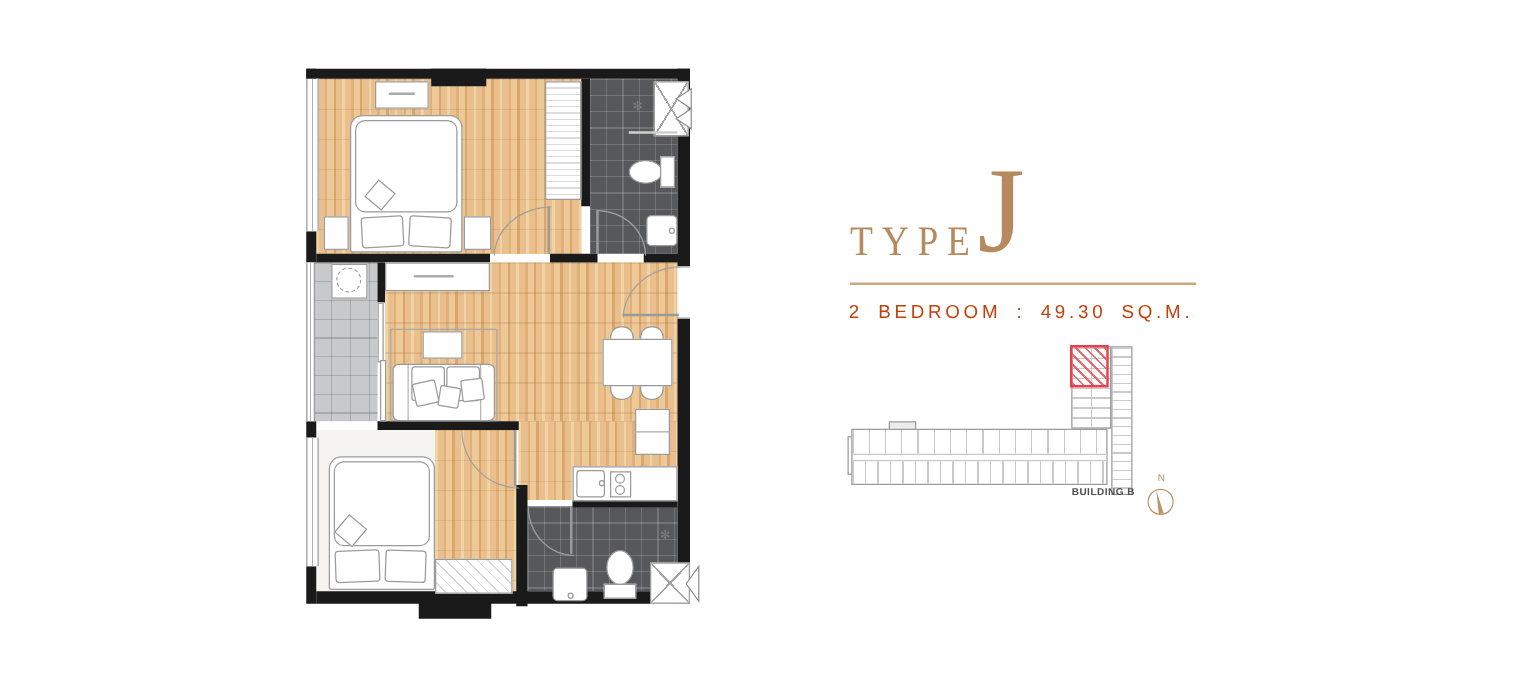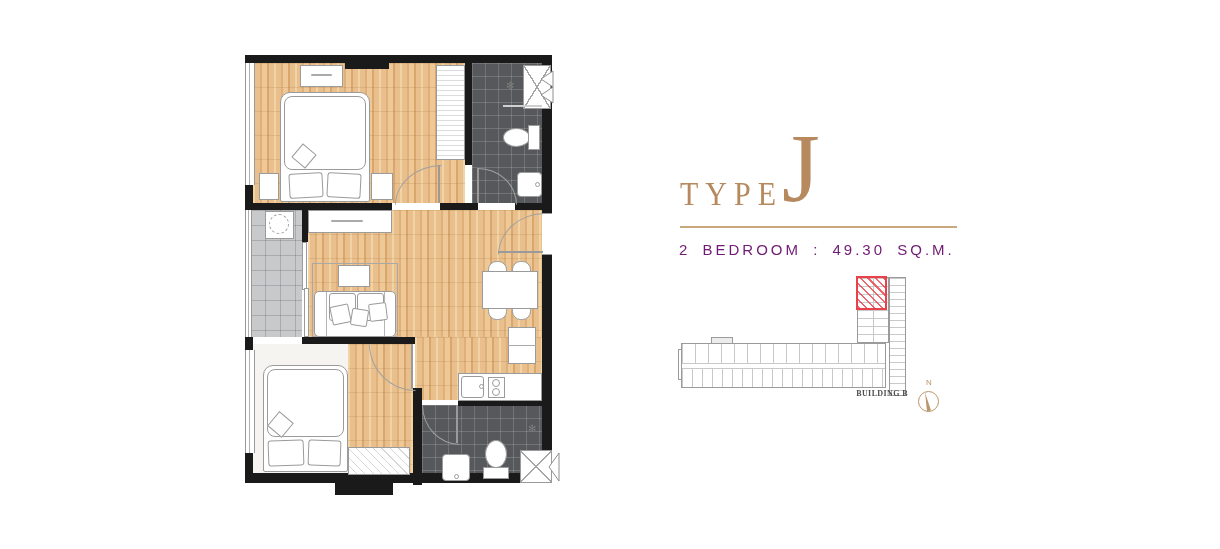--- a/index.html
+++ b/index.html
@@ -42,23 +42,23 @@
   .chair{position:absolute;background:#fff;border:1px solid #9b9b9b;border-radius:45%;}
   .shicon{position:absolute;color:#7d7d7d;font-size:10px;line-height:10px;}
   
   #plan{position:absolute;left:245px;top:55px;width:315px;height:445px;}
   
   #type-label{position:absolute;left:680px;top:177px;font-family:"Liberation Serif",serif;
     font-size:30px;letter-spacing:7px;color:#b6895e;transform:scaleY(1.12);transform-origin:top left;line-height:1;}
   #type-letter{position:absolute;left:782px;top:120px;font-family:"Liberation Serif",serif;
     font-size:97px;color:#b6895e;line-height:1;}
   #rule{position:absolute;left:680px;top:226px;width:277px;height:2px;background:#c9a87d;}
-  #spec{position:absolute;left:679px;top:241px;font-size:15px;letter-spacing:3px;word-spacing:5px;color:#701a75;}
-  
-  #mm{position:absolute;left:678px;top:276px;width:232px;height:126px;font-family:Liberation Serif, serif;}
+  #spec{position:absolute;left:679px;top:241px;font-size:15px;letter-spacing:3px;word-spacing:5px;color:#c2410c;}
+  
+  #mm{position:absolute;left:678px;top:276px;width:232px;height:126px;}
   .mmbox{position:absolute;background:#fff;border:1px solid #9b9b9b;box-sizing:border-box;}
   .uline-v{background-image:repeating-linear-gradient(90deg,#c9c9c9 0 1px,transparent 1px 13px);}
   .uline-v2{background-image:repeating-linear-gradient(90deg,#c9c9c9 0 1px,transparent 1px 10px);}
   .uline-h{background-image:repeating-linear-gradient(180deg,#c9c9c9 0 1px,transparent 1px 8px),
            linear-gradient(90deg,transparent calc(50% - .5px),#c9c9c9 calc(50% - .5px),#c9c9c9 calc(50% + .5px),transparent calc(50% + .5px));}
   .uline-h2{background-image:repeating-linear-gradient(180deg,#c9c9c9 0 1px,transparent 1px 7px);}
   #mm-red{position:absolute;border:2px solid #e8414b;box-sizing:border-box;
     background-image:repeating-linear-gradient(45deg,rgba(232,65,75,.8) 0 1.5px,rgba(232,65,75,0) 1.5px 5.5px);}
   #mm-label{position:absolute;left:146px;top:113px;width:84px;font-size:8px;letter-spacing:.4px;
     color:#4e4e4e;text-align:right;font-weight:bold;}

